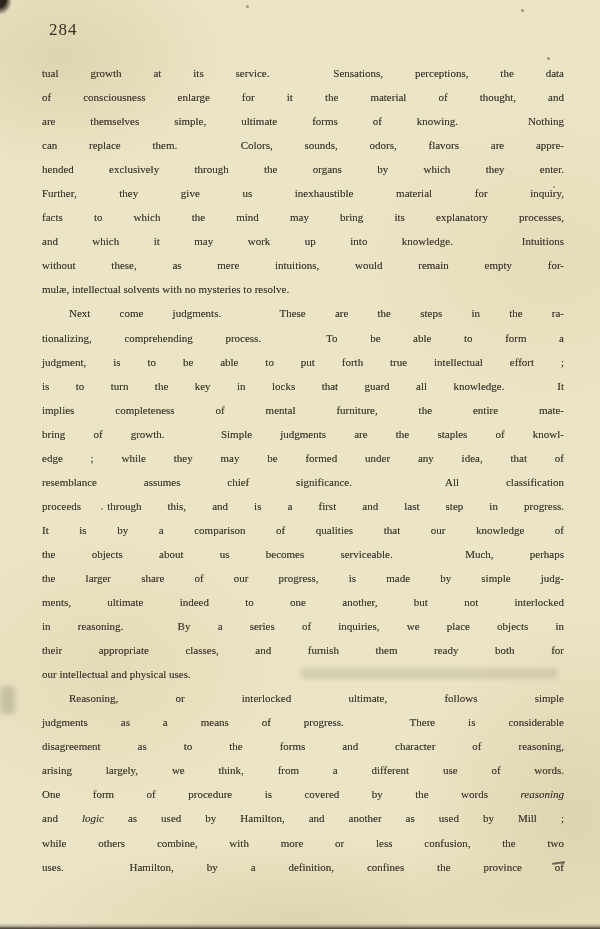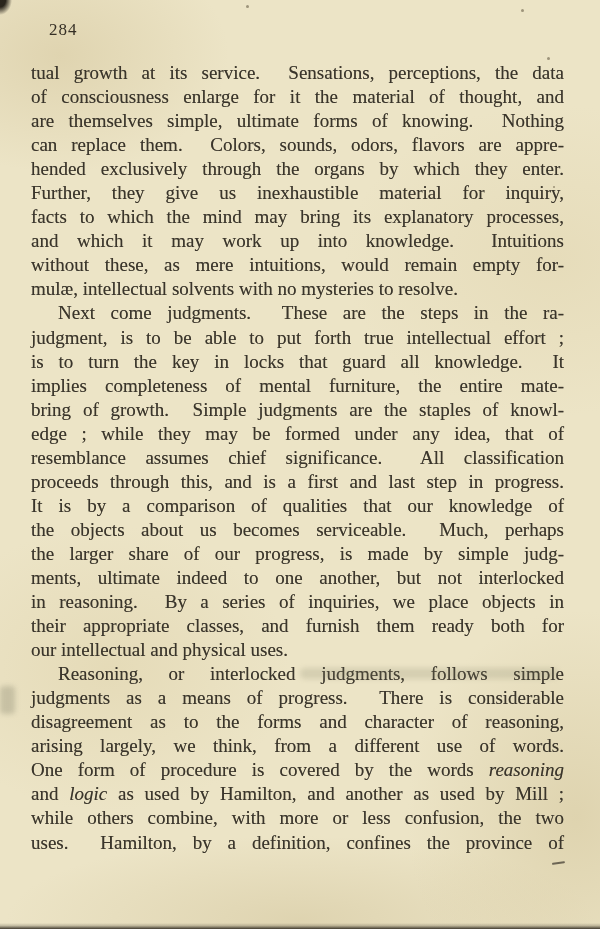--- a/index.html
+++ b/index.html
@@ -39,26 +39,27 @@
     text-shadow: 0 0 0.5px rgba(53,47,37,0.55);
   }
 
   
   .text-block {
     position: absolute; left: 31px; top: 61px; width: 533px;
   }
   .para { margin: 0; }
   .line {
     height: 24.05px; line-height: 24.05px;
-    font-size: 19px;
+    font-size: 11px;
     white-space: pre-wrap;
     text-align: justify;
     text-align-last: justify;
     color: var(--ink);
     text-shadow: 0 0 0.5px rgba(58,53,43,0.5);
+    margin-left: 11px;
   }
   .line.last { text-align-last: left; }
   .para.indent .line:first-child { padding-left: 27px; }
   .line i { font-style: italic; }
 
   
   .corner-mark {
     position: absolute; left: 0; top: 0; width: 16px; height: 20px;
     background: radial-gradient(ellipse 16px 20px at 0% 0%, rgba(32,27,20,0.95) 35%, rgba(32,27,20,0) 75%);
   }
@@ -99,37 +100,38 @@
       <div class="line">can replace them.  Colors, sounds, odors, flavors are appre-</div>
       <div class="line">hended exclusively through the organs by which they enter.</div>
       <div class="line">Further, they give us inexhaustible material for inquiry,</div>
       <div class="line">facts to which the mind may bring its explanatory processes,</div>
       <div class="line">and which it may work up into knowledge.  Intuitions</div>
       <div class="line">without these, as mere intuitions, would remain empty for-</div>
       <div class="line last">mulæ, intellectual solvents with no mysteries to resolve.</div>
     </div>
     <div class="para indent">
       <div class="line">Next come judgments.  These are the steps in the ra-</div>
+      <div class="line">tionalizing, comprehending process.  To be able to form a</div>
       <div class="line">judgment, is to be able to put forth true intellectual effort ;</div>
       <div class="line">is to turn the key in locks that guard all knowledge.  It</div>
       <div class="line">implies completeness of mental furniture, the entire mate-</div>
       <div class="line">bring of growth.  Simple judgments are the staples of knowl-</div>
       <div class="line">edge ; while they may be formed under any idea, that of</div>
       <div class="line">resemblance assumes chief significance.  All classification</div>
       <div class="line">proceeds through this, and is a first and last step in progress.</div>
       <div class="line">It is by a comparison of qualities that our knowledge of</div>
       <div class="line">the objects about us becomes serviceable.  Much, perhaps</div>
       <div class="line">the larger share of our progress, is made by simple judg-</div>
       <div class="line">ments, ultimate indeed to one another, but not interlocked</div>
       <div class="line">in reasoning.  By a series of inquiries, we place objects in</div>
       <div class="line">their appropriate classes, and furnish them ready both for</div>
       <div class="line last">our intellectual and physical uses.</div>
     </div>
     <div class="para indent">
-      <div class="line">Reasoning, or interlocked judgments, follows simple</div>
+      <div class="line">Reasoning, or interlocked ultimate, follows simple</div>
       <div class="line">judgments as a means of progress.  There is considerable</div>
       <div class="line">disagreement as to the forms and character of reasoning,</div>
       <div class="line">arising largely, we think, from a different use of words.</div>
       <div class="line">One form of procedure is covered by the words <i>reasoning</i></div>
       <div class="line">and <i>logic</i> as used by Hamilton, and another as used by Mill ;</div>
       <div class="line">while others combine, with more or less confusion, the two</div>
       <div class="line">uses.  Hamilton, by a definition, confines the province of</div>
     </div>
   </main>
 

